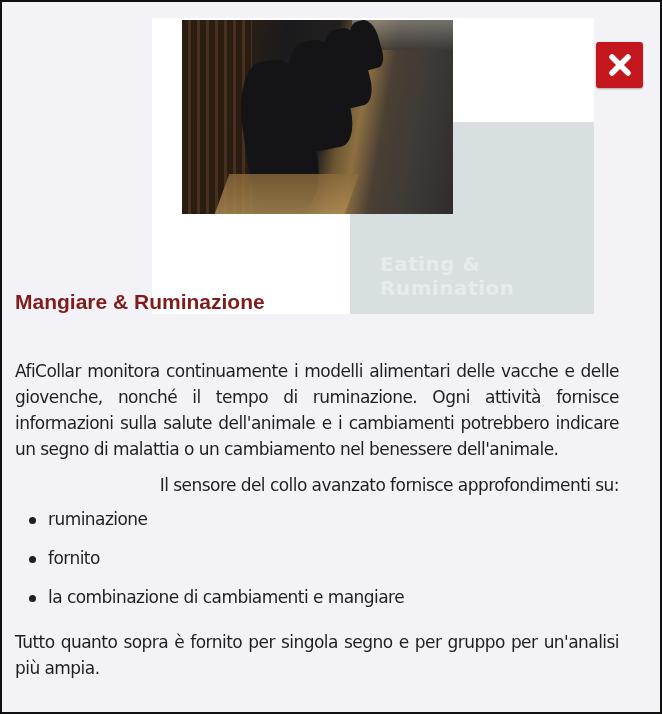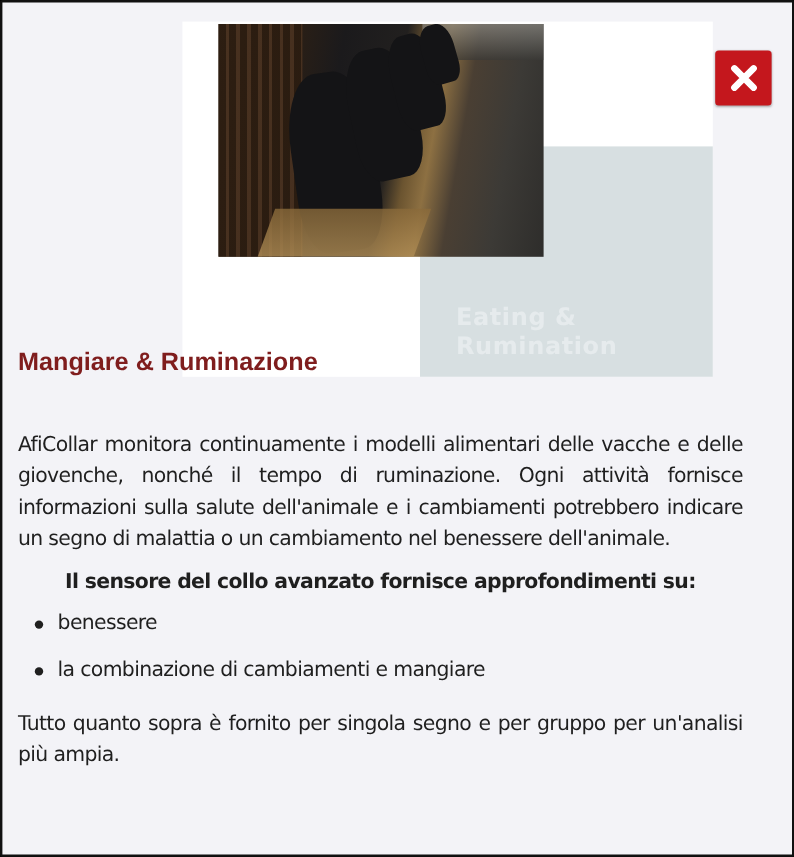--- a/index.html
+++ b/index.html
@@ -68,21 +68,21 @@
     }
     .content {
       position: absolute; left: 13px; top: 324px; width: 604px;
       font-family: "DejaVu Sans", sans-serif;
       font-size: 17px; line-height: 26px;
       color: #1f1f1f;
       letter-spacing: -0.55px;
       margin-top: 32px;
     }
     .content p { text-align: justify; margin-bottom: 10px; }
-    .content p.intro { text-align: center; margin-bottom: 8px; font-weight: bold; }
+    .content p.intro { text-align: right; margin-bottom: 8px; }
     .content ul { list-style: none; margin: 0 0 6px 0; }
     .content li { position: relative; padding-left: 33px; height: 39px; line-height: 26px; }
     .content li::before {
       content: ""; position: absolute; left: 14px; top: 11px;
       width: 7px; height: 7px; border-radius: 50%; background: #1f1f1f;
     }
   </style>
 </head>
 <body>
 
@@ -110,19 +110,20 @@
       <path d="M5 5 L21 21 M21 5 L5 21" stroke="#ffffff" stroke-width="5.5" stroke-linecap="round"></path>
     </svg>
   </div>
 
   <h2 class="title">Mangiare &amp; Ruminazione</h2>
 
   <div class="content">
     <p>AfiCollar monitora continuamente i modelli alimentari delle vacche e delle giovenche, nonché il tempo di ruminazione. Ogni attività fornisce informazioni sulla salute dell'animale e i cambiamenti potrebbero indicare un segno di malattia o un cambiamento nel benessere dell'animale.</p>
     <p class="intro">Il sensore del collo avanzato fornisce approfondimenti su:</p>
     <ul>
-      <li>benessere</li>
+      <li>ruminazione</li>
+      <li>fornito</li>
       <li>la combinazione di cambiamenti e mangiare</li>
     </ul>
     <p>Tutto quanto sopra è fornito per singola segno e per gruppo per un'analisi più ampia.</p>
   </div>
 
 </div>
 
 </body></html>

